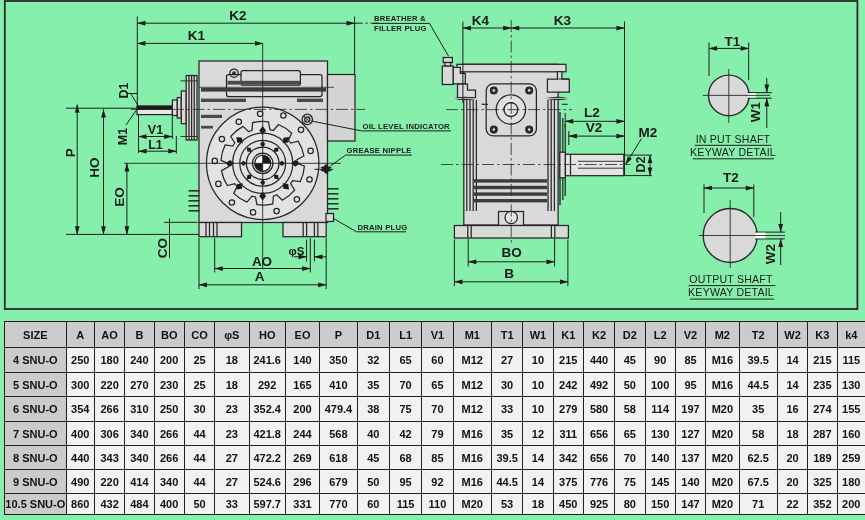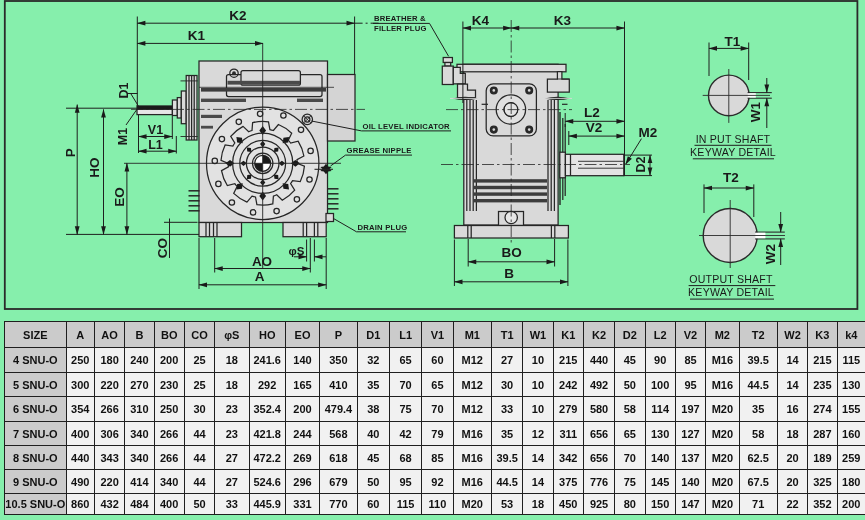--- a/index.html
+++ b/index.html
@@ -713,21 +713,21 @@
           <td>180</td>
         </tr>
  <tr style="height:21px">
           <td class="sz">10.5 SNU-O</td>
           <td>860</td>
           <td>432</td>
           <td>484</td>
           <td>400</td>
           <td>50</td>
           <td>33</td>
-          <td>445.9</td>
+          <td>597.7</td>
           <td>331</td>
           <td>770</td>
           <td>60</td>
           <td>115</td>
           <td>110</td>
           <td>M20</td>
           <td>53</td>
           <td>18</td>
           <td>450</td>
           <td>925</td>

